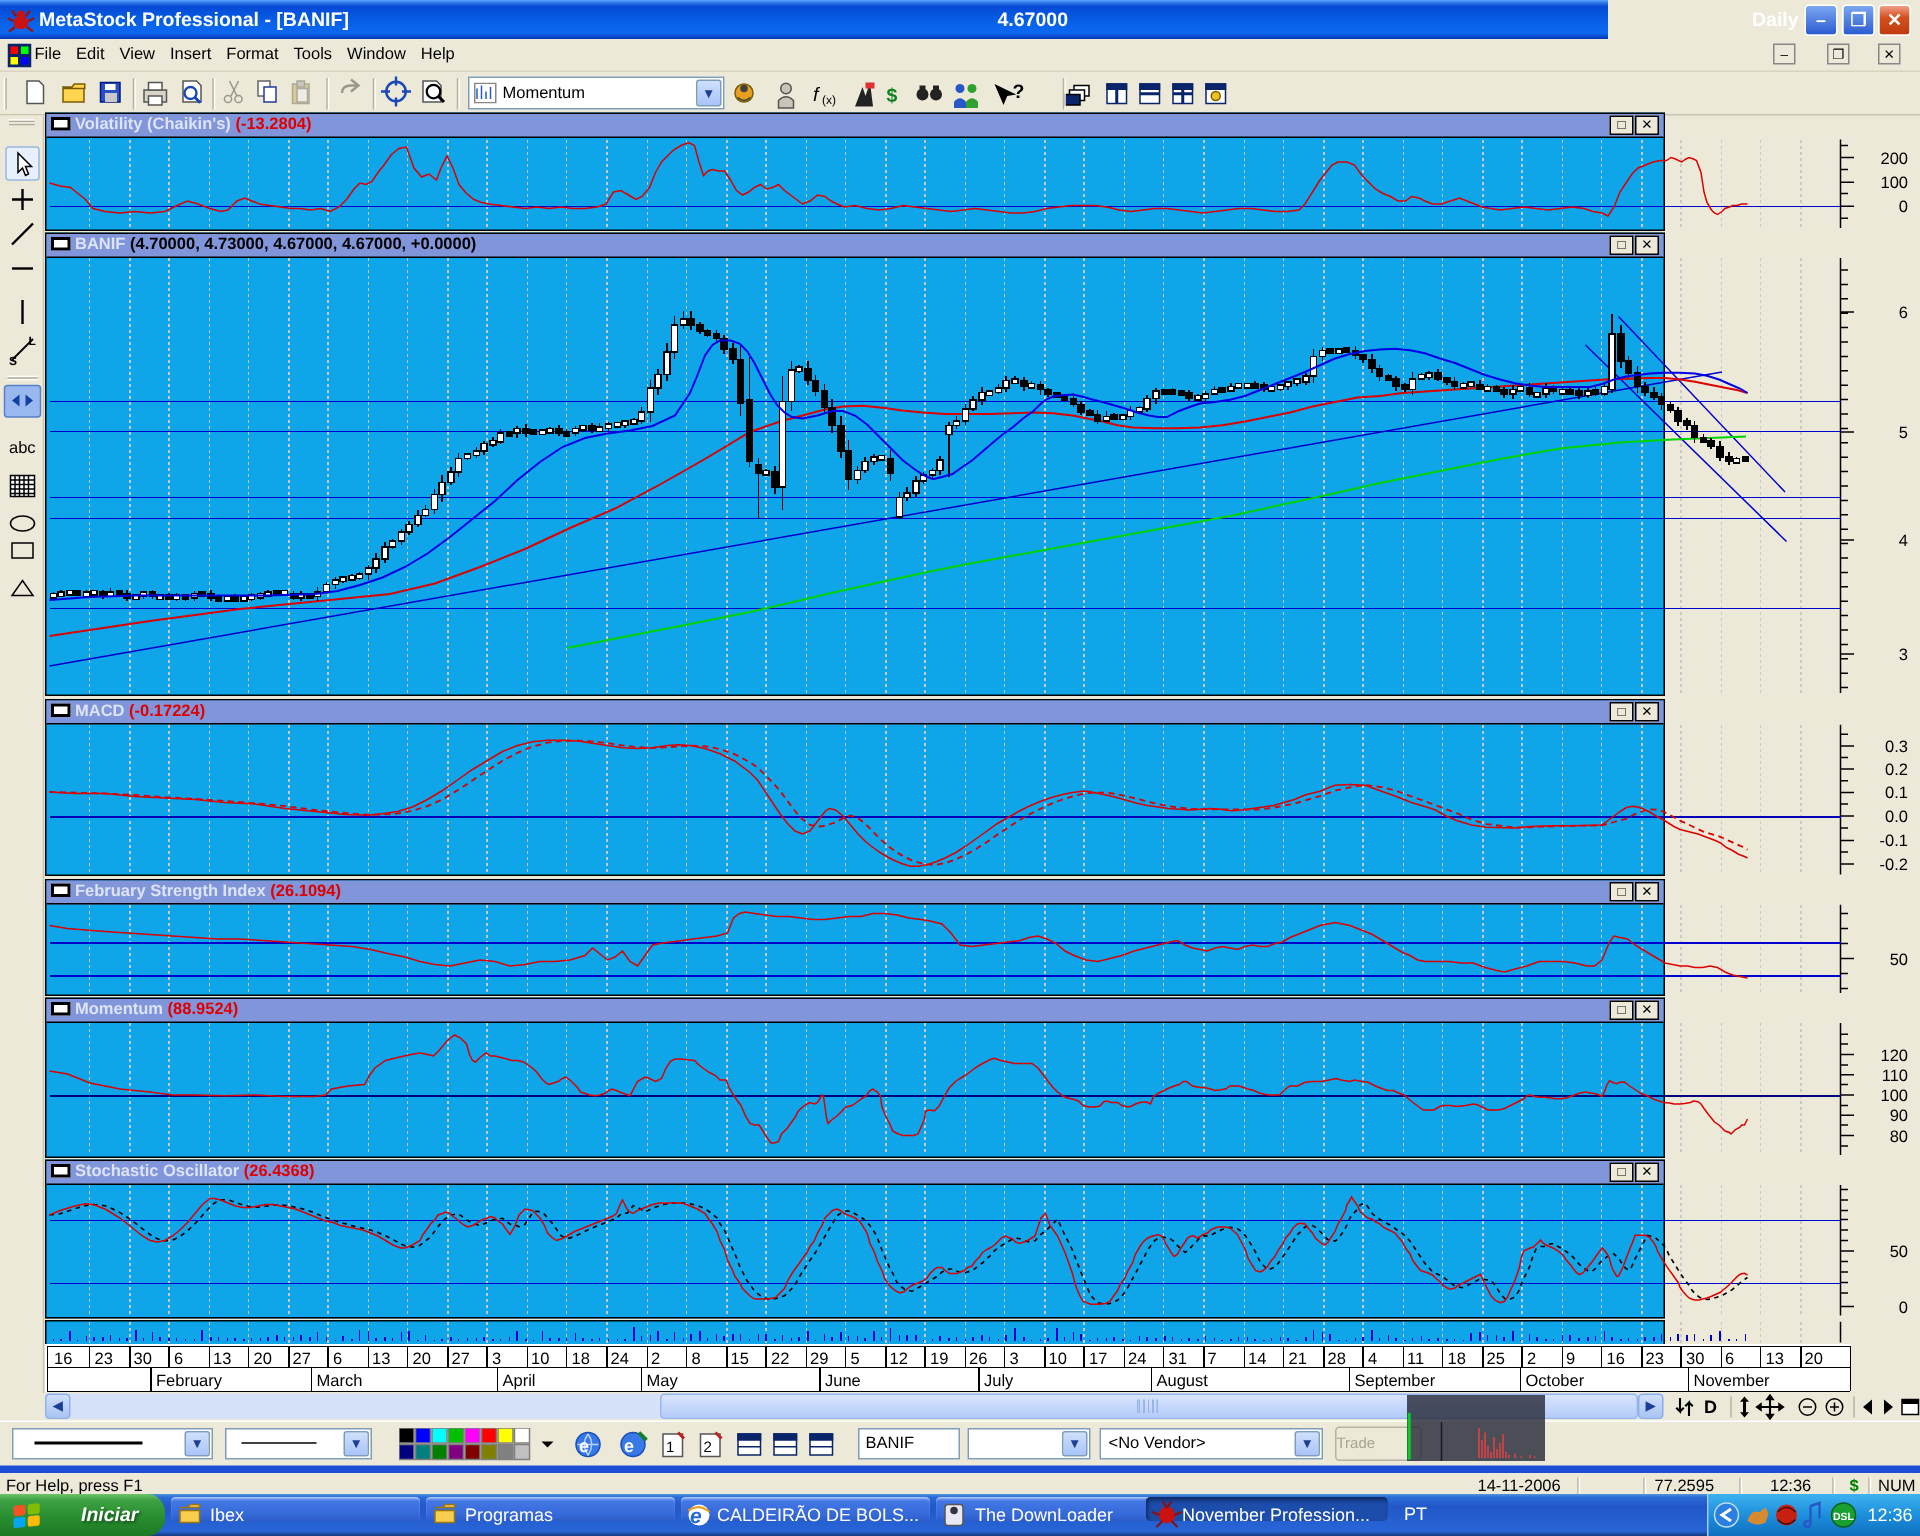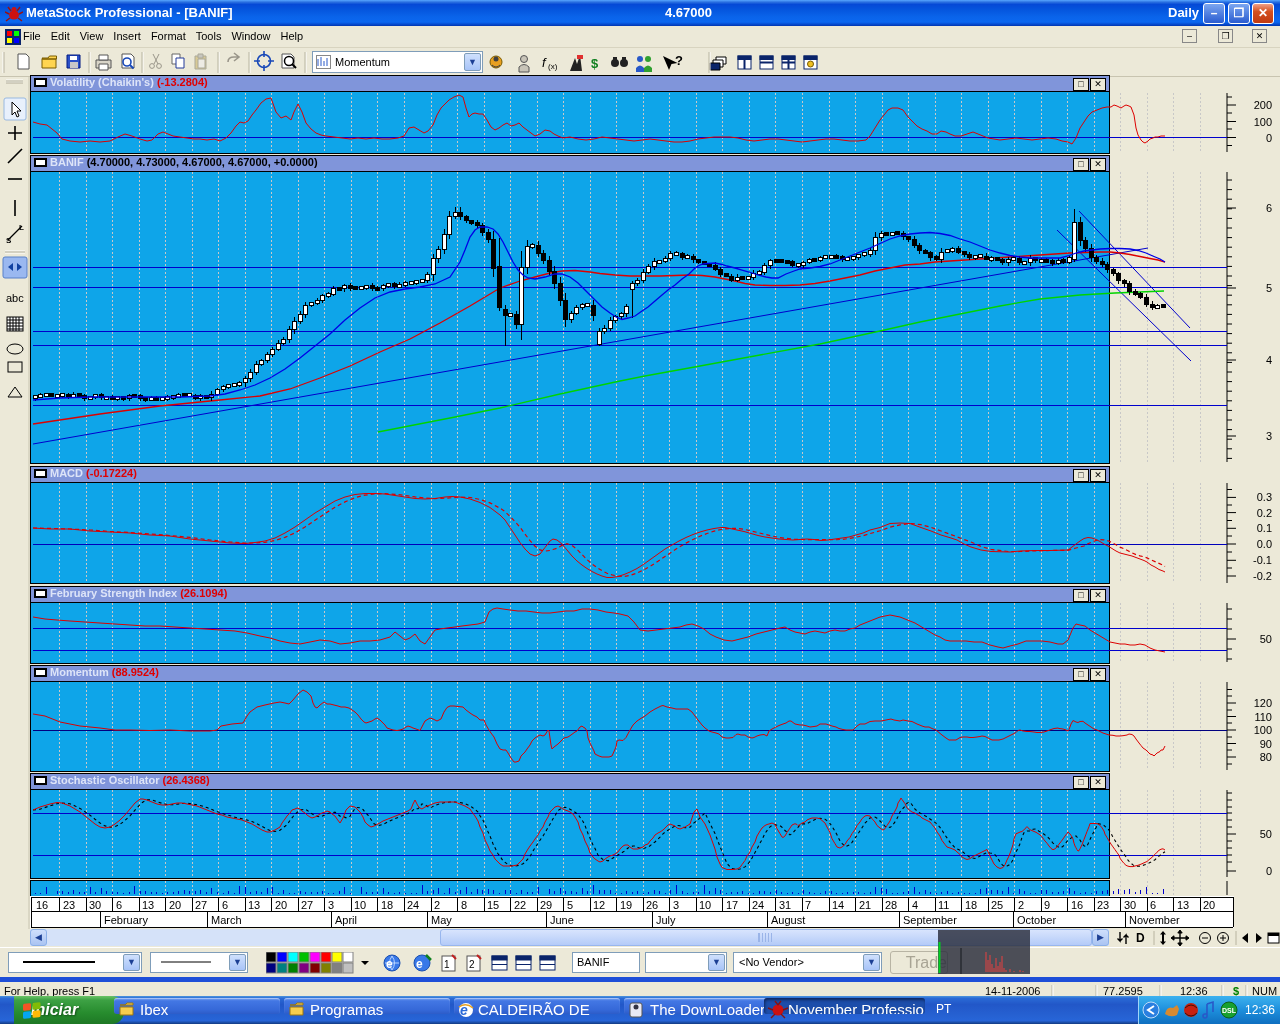--- a/index.html
+++ b/index.html
@@ -1,31 +1,31 @@
 <!DOCTYPE html>
 <html><head><meta charset="utf-8"><style>
 * {margin:0;padding:0;box-sizing:border-box}
 body {width:1280px;height:1024px;overflow:hidden;font-family:"Liberation Sans",sans-serif;background:#ece9d8;position:relative}
-.titlebar {position:absolute;left:0;top:0;width:1280px;height:26px;background:linear-gradient(180deg,#58a6ff 0%,#2b71e0 8%,#0549d6 17%,#0556de 38%,#0a64ea 65%,#0b67f0 85%,#0443c4 96%,#0136ae 100%);color:#fff}
+.titlebar {position:absolute;left:0;top:0;width:1072px;height:26px;background:linear-gradient(180deg,#58a6ff 0%,#2b71e0 8%,#0549d6 17%,#0556de 38%,#0a64ea 65%,#0b67f0 85%,#0443c4 96%,#0136ae 100%);color:#fff}
 .titlebar .ttext {position:absolute;left:26px;top:5px;font-size:13px;font-weight:bold}
 .tbtn {position:absolute;top:3px;width:22px;height:21px;border:1px solid #fff;border-radius:3px;background:linear-gradient(180deg,#7ba6f0,#2a5cd0);color:#fff;text-align:center;line-height:19px;font-size:12px;font-weight:bold}
 .menubar {position:absolute;left:0;top:26px;width:1280px;height:22px;background:#ece9d8;font-size:11px;border-bottom:1px solid #d8d4c0}
 .menubar span.mi {display:inline-block;padding:4px 5px 0 5px}
 .mdibtn {position:absolute;top:3px;width:15px;height:14px;border:1px solid #888;background:#ece9d8;color:#000;text-align:center;line-height:12px;font-size:9px}
 .toolbar {position:absolute;left:0;top:48px;width:1280px;height:29px;background:#ece9d8;border-bottom:1px solid #c8c4b0}
 .panel {position:absolute;left:30px;width:1080px;border:1px solid #000;background:#0ea5e9}
 .ptitle {height:16px;background:#8095da;border-bottom:1px solid #000;font-size:11px;color:#dde4f8;white-space:nowrap;overflow:hidden}
 .ptitle .pname {color:#dde4f8}
 .pbox {display:inline-block;width:13px;height:9px;background:#fff;border:2px solid #000;margin:2px 3px 0 3px;vertical-align:-1px}
 .pbtns {position:absolute;right:3px;top:1px}
 .pb {display:inline-block;width:16px;height:13px;background:#ece9d8;border:1px solid #000;font-size:9px;line-height:11px;text-align:center;color:#000;margin-left:1px}
 .lefttools {position:absolute;left:0;top:77px;width:30px;height:852px;background:#ece9d8}
 .statusbar {position:absolute;left:0;top:977px;width:1280px;height:19px;background:#ece9d8;font-size:11px;border-top:5px solid #1d4ed8}
 .taskbar {position:absolute;left:0;top:996px;width:1280px;height:28px;background:linear-gradient(180deg,#4e96dd 0%,#2a6ad6 8%,#2257c8 30%,#2661d2 70%,#2765d8 88%,#133a80 100%)}
-.tbtask {position:absolute;top:2px;height:16px;border-radius:3px;background:linear-gradient(180deg,#7aa4f4 0%,#4377e4 18%,#3568d8 75%,#2d5cc8 100%);color:#fff;font-size:15px;line-height:24px;padding-left:26px;box-shadow:inset 0 1px 1px rgba(255,255,255,.4)}
+.tbtask {position:absolute;top:2px;height:16px;border-radius:3px;background:linear-gradient(180deg,#7aa4f4 0%,#4377e4 18%,#3568d8 75%,#2d5cc8 100%);color:#fff;font-size:12px;line-height:24px;padding-left:26px;box-shadow:inset 0 1px 1px rgba(255,255,255,.4)}
 .scrollrow {position:absolute;left:0;top:929px;width:1280px;height:18px;background:#ece9d8}
 .bottombar {position:absolute;left:0;top:947px;width:1280px;height:30px;background:#ece9d8;border-top:1px solid #fff}
 .combo {position:absolute;top:4px;height:21px;background:#fff;border:1px solid #7f9db9}
 .cbtn {position:absolute;right:1px;top:1px;width:17px;height:17px;background:linear-gradient(180deg,#cfe0fc,#a8c4f8);border:1px solid #7f9db9;border-radius:2px;text-align:center;line-height:15px;font-size:9px;color:#1c3f94}
 svg text {font-family:"Liberation Sans",sans-serif}
 </style></head><body>
 
 <div class="titlebar">
  <svg style="position:absolute;left:5px;top:4px" width="18" height="18" viewBox="0 0 18 18">
       <ellipse cx="9" cy="11" rx="5" ry="4.5" fill="#cc1111"></ellipse>
@@ -477,21 +477,21 @@
         <rect x="160" y="5" width="15" height="14"></rect>
         <rect x="160" y="5" width="15" height="4" fill="#0a246a"></rect>
         <path d="M160 13.5 h15"></path>
       </g>
  </svg>
  <div style="position:absolute;left:572px;top:4px;width:68px;height:21px;background:#fff;border:1px solid #7f9db9;font-size:11px;padding:3px 0 0 4px">BANIF</div>
  <div class="combo" style="left:645px;width:82px">
       <div class="cbtn">▼</div>
     </div>
  <div class="combo" style="left:733px;width:149px;font-size:11px;padding:3px 0 0 5px">&lt;No Vendor&gt;<div class="cbtn">▼</div></div>
- <div style="position:absolute;left:890px;top:3px;width:58px;height:23px;border:1px solid #b8b4a4;border-radius:3px;color:#a8a494;font-size:16px;text-align:right;line-height:21px">Trade</div>
+ <div style="position:absolute;left:890px;top:3px;width:58px;height:23px;border:1px solid #b8b4a4;border-radius:3px;color:#a8a494;font-size:10px;text-align:left;line-height:21px">Trade</div>
 </div>
 
 <div style="position:absolute;left:938px;top:930px;width:92px;height:44px;background:rgba(40,44,58,.82)"></div>
 <svg style="position:absolute;left:938px;top:930px" width="92" height="44" viewBox="0 0 92 44">
 <path d="M1.5 12 V43" stroke="#00d020" stroke-width="2"></path>
 <path d="M23 18 V44" stroke="#15181f"></path>
 <g stroke="#e84040">
       <path d="M48 42 V22 M50 42 V30 M52 42 V25 M54 42 V34 M56 42 V38 M58 42 V28 M60 42 V36 M62 42 V32 M64 42 V26 M66 42 V38 M68 42 V40 M72 42 V39 M76 42 V41 M82 42 V40 M85 42 V41"></path>
     </g>
 </svg>
@@ -506,21 +506,21 @@
       <g stroke="#b8b4a4">
         <path d="M1052 3 V16 M1096 3 V16 M1160 3 V16 M1222 3 V16 M1246 3 V16"></path>
       </g>
       <g stroke="#fff">
         <path d="M1053 3 V16 M1097 3 V16 M1161 3 V16 M1223 3 V16 M1247 3 V16"></path>
       </g>
     </svg>
   </div>
 
 <div class="taskbar">
- <div style="position:absolute;left:14px;top:0;width:110px;height:28px;background:linear-gradient(180deg,#6bc467 0%,#3da144 15%,#278c2e 60%,#1e7825 100%);border-radius:0 12px 12px 0;color:#fff;font-style:italic;font-weight:bold;font-size:16px;line-height:27px;padding-left:17px;text-shadow:1px 1px 2px #14501a">Iniciar
+ <div style="position:absolute;left:0;top:0;width:110px;height:28px;background:linear-gradient(180deg,#6bc467 0%,#3da144 15%,#278c2e 60%,#1e7825 100%);border-radius:0 12px 12px 0;color:#fff;font-style:italic;font-weight:bold;font-size:13px;line-height:27px;padding-left:54px;text-shadow:1px 1px 2px #14501a">Iniciar
   <svg style="position:absolute;left:8px;top:5px" width="20" height="18" viewBox="0 0 20 18">
         <g transform="skewY(-6)">
           <rect x="1" y="3" width="8" height="7" rx="1.5" fill="#f35325"></rect>
           <rect x="10.5" y="3" width="8" height="7" rx="1.5" fill="#81bc06"></rect>
           <rect x="1" y="11" width="8" height="7" rx="1.5" fill="#05a6f0"></rect>
           <rect x="10.5" y="11" width="8" height="7" rx="1.5" fill="#ffba08"></rect>
         </g>
       </svg>
  </div>
  <div class="tbtask" style="left:114px;width:166px">Ibex</div>

